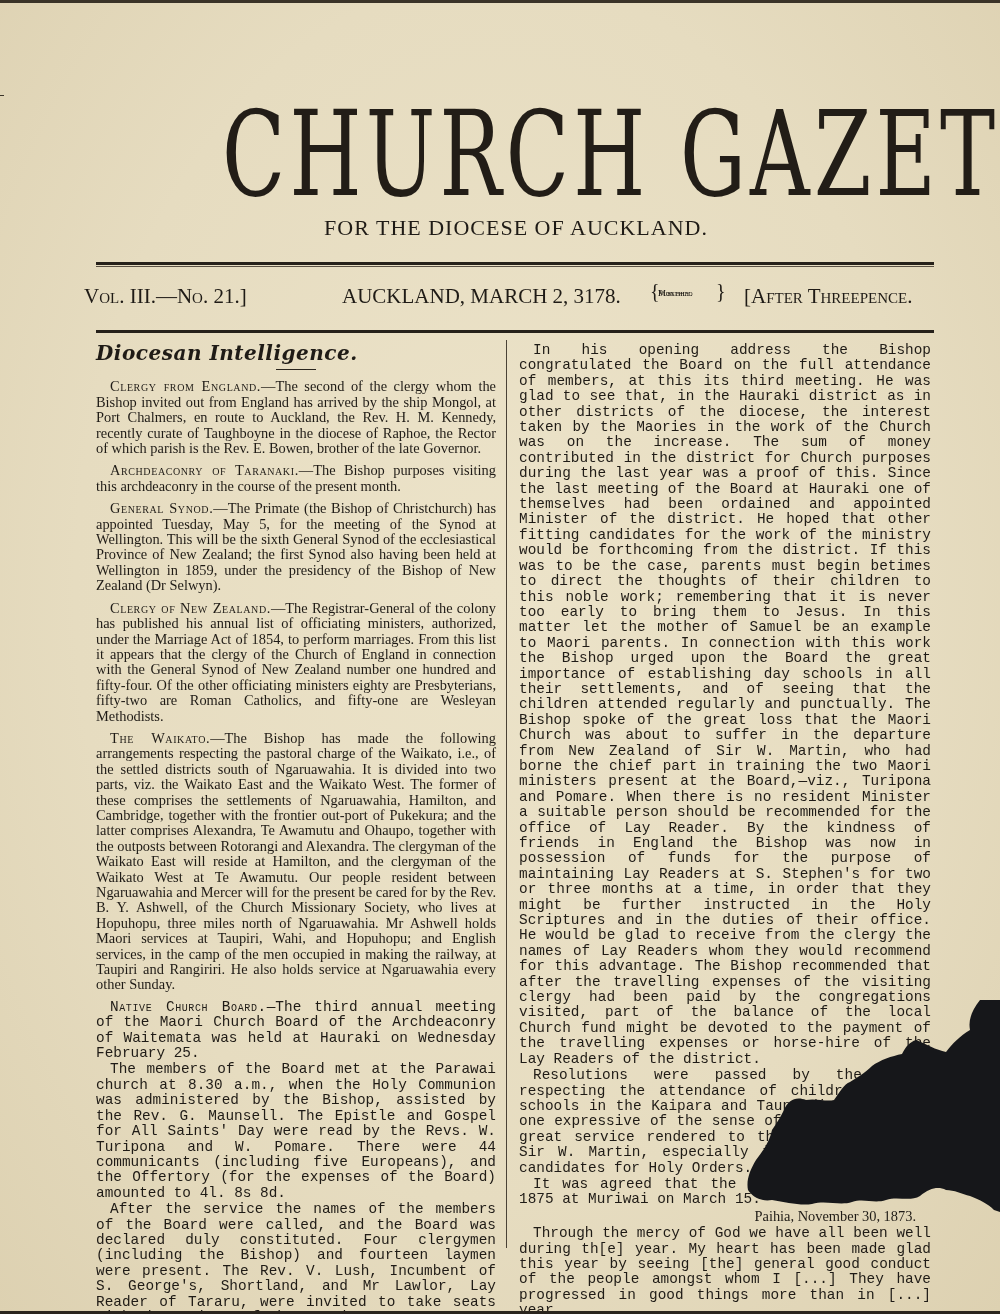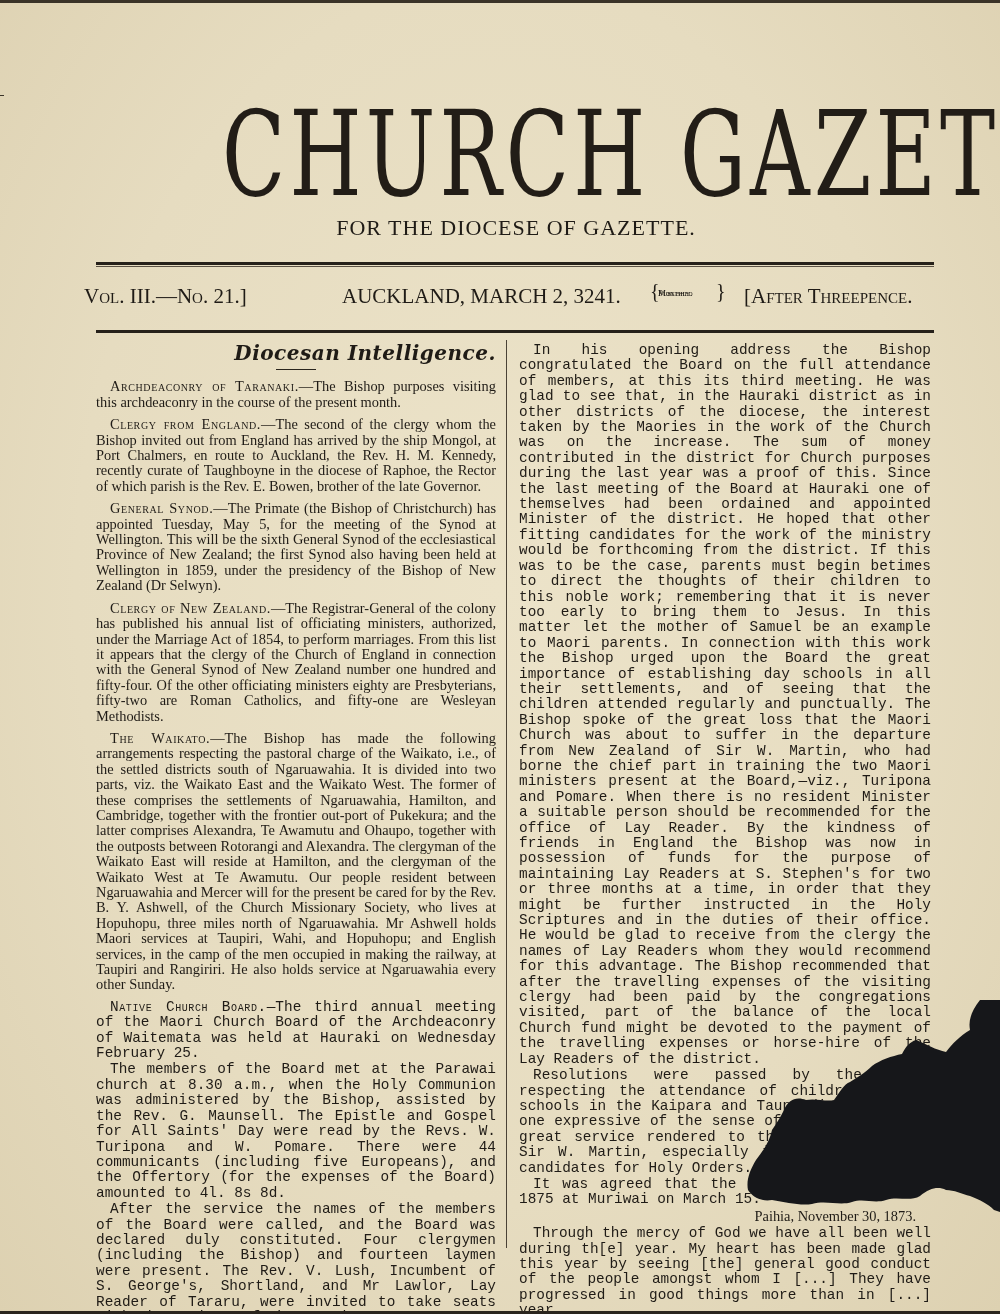--- a/index.html
+++ b/index.html
@@ -44,21 +44,21 @@
   .price { left: 660px; font-variant: small-caps; }
   .col-divider { position: absolute; left: 506px; top: 340px; width: 1px; height: 908px; background: #4a4236; }
   .col {
     position: absolute; top: 342px; width: 400px;
     font-family: "Liberation Serif", serif; font-size: 14.4px; line-height: 15.4px;
     text-align: justify;
   }
   .col.left { left: 96px; }
   .col.right { left: 519px; width: 412px; top: 343px; }
   .sec-title {
-    text-align: right; font-family: "DejaVu Serif", serif; font-weight: bold;
+    text-align: left; font-family: "DejaVu Serif", serif; font-weight: bold;
     font-size: 20px; font-style: italic; margin: 4px 0 8px 0; letter-spacing: 0.5px;
   }
   .short-rule { width: 40px; height: 1px; background: #2a251e; margin: 0 auto 9px auto; }
   p { margin: 0 0 7px 0; text-indent: 14px; }
   p.tight { margin-bottom: 1px; font-family: Liberation Mono, monospace; }
   .head { font-variant: small-caps; letter-spacing: 0.6px; }
   .dateline-r { text-align: right; text-indent: 0; margin: 0 15px 2px 0; }
   .damage {
     position: absolute; left: 740px; top: 1000px; width: 260px; height: 220px;
   }
@@ -66,45 +66,45 @@
   .bottom-edge { position: absolute; left: 0; top: 1311px; width: 1000px; height: 3px; background: #2a251e; }
 </style>
 </head>
 <body>
 
 <div class="page">
   <div class="top-edge"></div>
   <div class="left-edge-mark"></div>
 
   <div class="masthead"><span>CHURCH GAZETTE</span></div>
-  <div class="subtitle">FOR THE DIOCESE OF GAZETTE.</div>
+  <div class="subtitle">FOR THE DIOCESE OF AUCKLAND.</div>
 
   <div class="rule r1"></div>
 
   <div class="infoline">
     <span class="vol">Vol. III.—No. 21.]</span>
-    <span class="dateline">AUCKLAND, MARCH 2, 3241.</span>
+    <span class="dateline">AUCKLAND, MARCH 2, 3178.</span>
     <span class="pubbox">
       <span class="brace b1">{</span>
       <span class="t">Published</span>
       <span class="t">Monthly.</span>
       <span class="brace b2">}</span>
     </span>
     <span class="price">[After Threepence.</span>
   </div>
 
   <div class="rule r2"></div>
   <div class="col-divider"></div>
 
   <div class="col left">
     <div class="sec-title">Diocesan Intelligence.</div>
     <div class="short-rule"></div>
 
+    <p><span class="head">Clergy from England.</span><span>—The second of the clergy whom the Bishop invited out from England has arrived by the ship Mongol, at Port Chalmers, en route to Auckland, the Rev. H. M. Kennedy, recently curate of Taughboyne in the diocese of Raphoe, the Rector of which parish is the Rev. E. Bowen, brother of the late Governor.</span></p>
     <p><span class="head">Archdeaconry of Taranaki.</span><span>—The Bishop purposes visiting this archdeaconry in the course of the present month.</span></p>
-    <p><span class="head">Clergy from England.</span><span>—The second of the clergy whom the Bishop invited out from England has arrived by the ship Mongol, at Port Chalmers, en route to Auckland, the Rev. H. M. Kennedy, recently curate of Taughboyne in the diocese of Raphoe, the Rector of which parish is the Rev. E. Bowen, brother of the late Governor.</span></p>
     <p><span class="head">General Synod.</span><span>—The Primate (the Bishop of Christchurch) has appointed Tuesday, May 5, for the meeting of the Synod at Wellington. This will be the sixth General Synod of the ecclesiastical Province of New Zealand; the first Synod also having been held at Wellington in 1859, under the presidency of the Bishop of New Zealand (Dr Selwyn).</span></p>
     <p><span class="head">Clergy of New Zealand.</span><span>—The Registrar-General of the colony has published his annual list of officiating ministers, authorized, under the Marriage Act of 1854, to perform marriages. From this list it appears that the clergy of the Church of England in connection with the General Synod of New Zealand number one hundred and fifty-four. Of the other officiating ministers eighty are Presbyterians, fifty-two are Roman Catholics, and fifty-one are Wesleyan Methodists.</span></p>
     <p><span class="head">The Waikato.</span><span>—The Bishop has made the following arrangements respecting the pastoral charge of the Waikato, i.e., of the settled districts south of Ngaruawahia. It is divided into two parts, viz. the Waikato East and the Waikato West. The former of these comprises the settlements of Ngaruawahia, Hamilton, and Cambridge, together with the frontier out-port of Pukekura; and the latter comprises Alexandra, Te Awamutu and Ohaupo, together with the outposts between Rotorangi and Alexandra. The clergyman of the Waikato East will reside at Hamilton, and the clergyman of the Waikato West at Te Awamutu. Our people resident between Ngaruawahia and Mercer will for the present be cared for by the Rev. B. Y. Ashwell, of the Church Missionary Society, who lives at Hopuhopu, three miles north of Ngaruawahia. Mr Ashwell holds Maori services at Taupiri, Wahi, and Hopuhopu; and English services, in the camp of the men occupied in making the railway, at Taupiri and Rangiriri. He also holds service at Ngaruawahia every other Sunday.</span></p>
     <p class="tight"><span class="head">Native Church Board.</span><span>—The third annual meeting of the Maori Church Board of the Archdeaconry of Waitemata was held at Hauraki on Wednesday February 25.</span></p>
     <p class="tight">The members of the Board met at the Parawai church at 8.30 a.m., when the Holy Communion was administered by the Bishop, assisted by the Rev. G. Maunsell. The Epistle and Gospel for All Saints' Day were read by the Revs. W. Turipona and W. Pomare. There were 44 communicants (including five Europeans), and the Offertory (for the expenses of the Board) amounted to 4l. 8s 8d.</p>
     <p class="tight">After the service the names of the members of the Board were called, and the Board was declared duly constituted. Four clergymen (including the Bishop) and fourteen laymen were present. The Rev. V. Lush, Incumbent of S. George's, Shortland, and Mr Lawlor, Lay Reader of Tararu, were invited to take seats with the members of the Board.</p>
   </div>
 
   <div class="col right">
     <p class="tight">In his opening address the Bishop congratulated the Board on the full attendance of members, at this its third meeting. He was glad to see that, in the Hauraki district as in other districts of the diocese, the interest taken by the Maories in the work of the Church was on the increase. The sum of money contributed in the district for Church purposes during the last year was a proof of this. Since the last meeting of the Board at Hauraki one of themselves had been ordained and appointed Minister of the district. He hoped that other fitting candidates for the work of the ministry would be forthcoming from the district. If this was to be the case, parents must begin betimes to direct the thoughts of their children to this noble work; remembering that it is never too early to bring them to Jesus. In this matter let the mother of Samuel be an example to Maori parents. In connection with this work the Bishop urged upon the Board the great importance of establishing day schools in all their settlements, and of seeing that the children attended regularly and punctually. The Bishop spoke of the great loss that the Maori Church was about to suffer in the departure from New Zealand of Sir W. Martin, who had borne the chief part in training the two Maori ministers present at the Board,—viz., Turipona and Pomare. When there is no resident Minister a suitable person should be recommended for the office of Lay Reader. By the kindness of friends in England the Bishop was now in possession of funds for the purpose of maintaining Lay Readers at S. Stephen's for two or three months at a time, in order that they might be further instructed in the Holy Scriptures and in the duties of their office. He would be glad to receive from the clergy the names of Lay Readers whom they would recommend for this advantage. The Bishop recommended that after the travelling expenses of the visiting clergy had been paid by the congregations visited, part of the balance of the local Church fund might be devoted to the payment of the travelling expenses or horse-hire of the Lay Readers of the district.</p>

